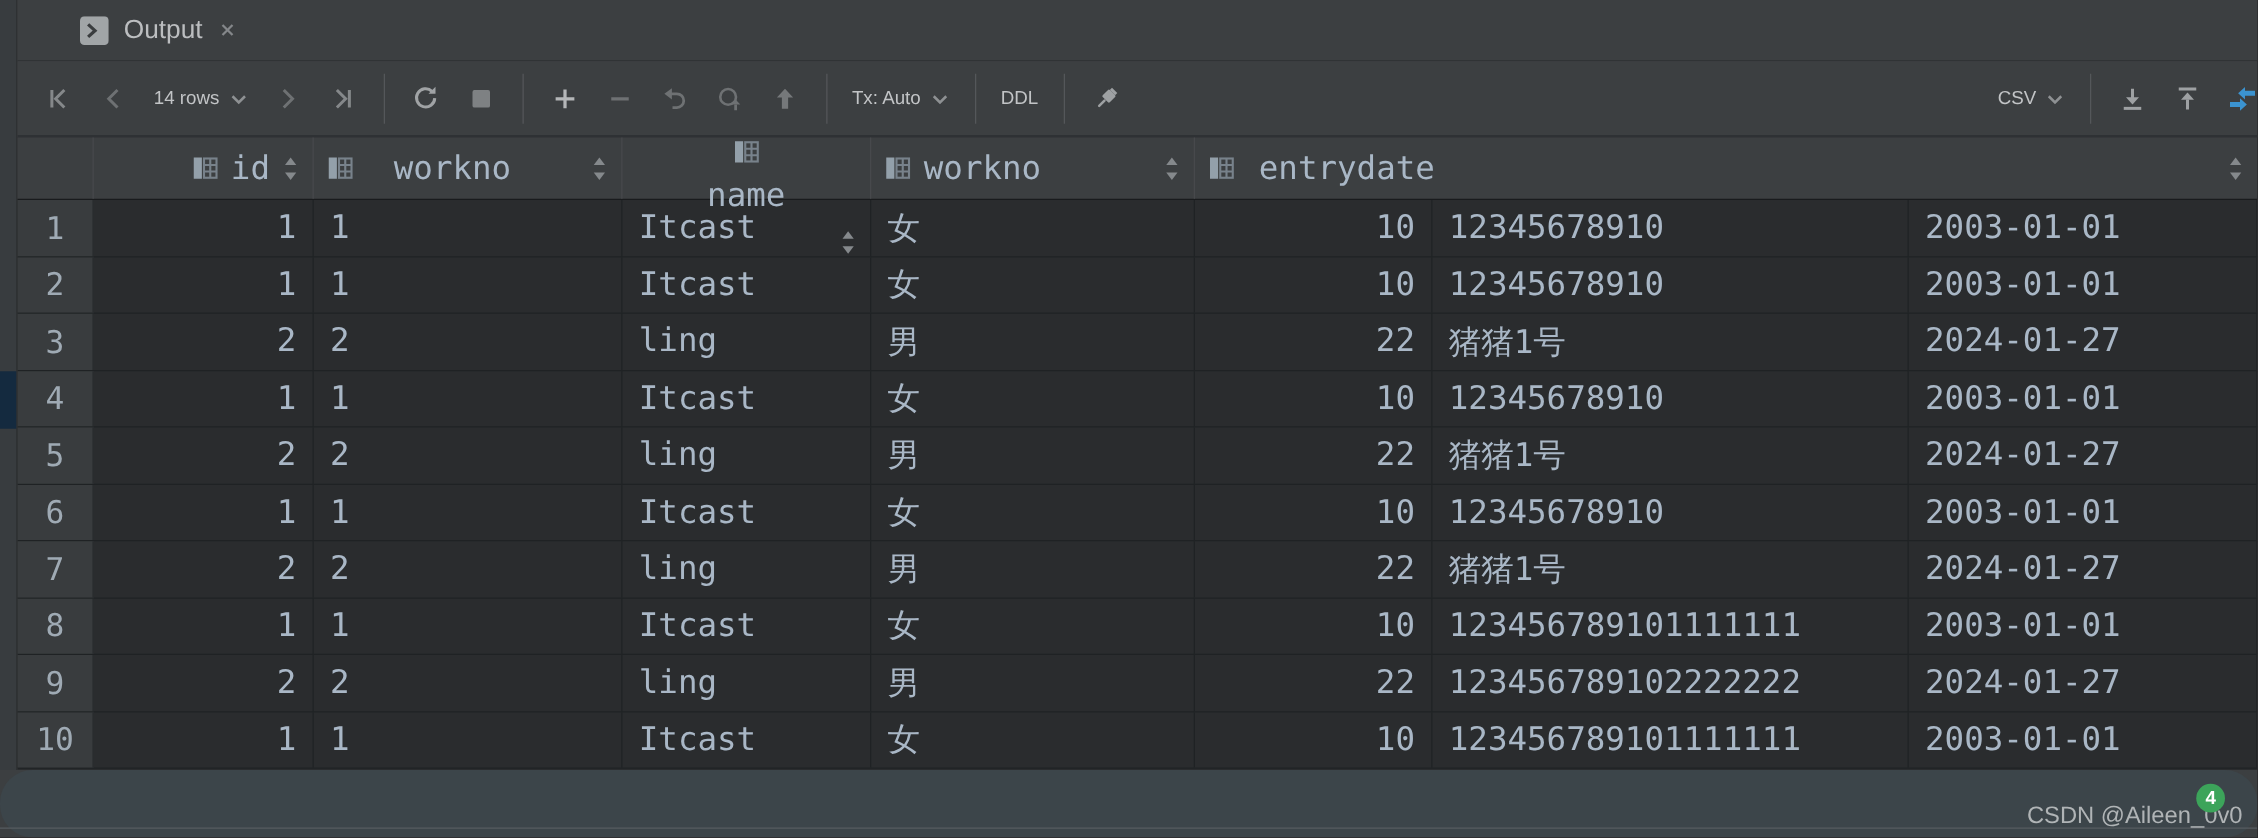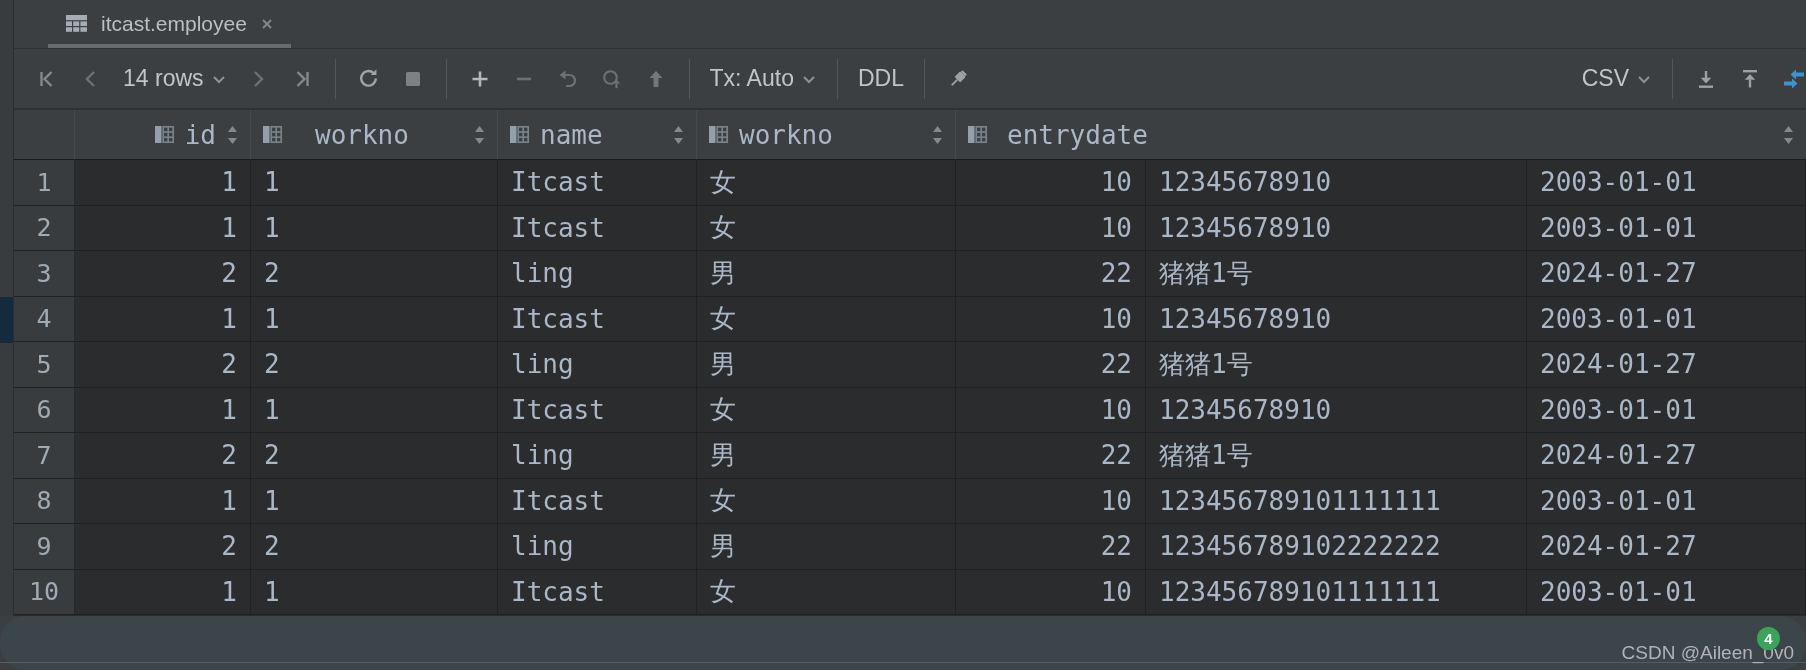--- a/index.html
+++ b/index.html
@@ -17,21 +17,21 @@
   .tab-label{font-size:21px;color:#BCBEC0;white-space:nowrap;}
   .tab-close{display:flex;align-items:center;}
   .tab-underline{position:absolute;left:0;right:0;bottom:0;height:4px;background:#696C6E;}
   .tab-icon{display:flex;align-items:center;}
 
   
   .toolbar{position:absolute;left:14px;top:49px;right:0;height:61px;background:#3C3F41;border-bottom:2px solid #2E3134;box-sizing:border-box;display:flex;align-items:center;padding-left:12px;}
   .tbtn{width:36px;height:36px;display:flex;align-items:center;justify-content:center;margin:0 4px;border-radius:4px;cursor:pointer;flex:none;}
   .tsep{width:1px;height:40px;background:#54575A;margin:0 11px;flex:none;}
   .tdrop{display:flex;align-items:center;gap:7px;margin:0 9px;cursor:pointer;flex:none;}
-  .tlabel{font-size:23px;color:#C2C4C6;white-space:nowrap;}
+  .tlabel{font-size:15px;color:#C2C4C6;white-space:nowrap;}
   .tspacer{flex:1;}
   .right-group{display:flex;align-items:center;margin-right:-10px;}
 
   
   .grid{position:absolute;left:14px;top:110px;right:0;height:506px;background:#2A2C2E;}
   .grid-header{display:flex;height:50px;background:#3C3F41;border-bottom:1px solid #191B1D;box-sizing:border-box;}
   .hgutter{width:61px;flex:none;border-right:1px solid #47494C;box-sizing:border-box;}
   .hcell{display:flex;align-items:center;gap:9px;padding:0 10px;border-right:1px solid #47494C;box-sizing:border-box;flex:none;cursor:pointer;}
   .hcell.h-right{justify-content:flex-end;}
   .hcell:last-child{border-right:none;}
@@ -60,39 +60,31 @@
 
 <div class="app">
 
   <div class="left-strip">
     <div class="row-marker"></div>
   </div>
 
   <div class="tabbar">
     <div class="tab">
       <span class="tab-icon">
-        <svg width="25" height="25" viewBox="0 0 25 25">
-            <g fill="#A3ADB4">
-              <rect x="2" y="3" width="21" height="5.2"></rect>
-              <rect x="2" y="9.4" width="6" height="4.6"></rect>
-              <rect x="9.2" y="9.4" width="6" height="4.6"></rect>
-              <rect x="16.4" y="9.4" width="6.6" height="4.6"></rect>
-              <rect x="2" y="15.2" width="6" height="4.6"></rect>
-              <rect x="9.2" y="15.2" width="6" height="4.6"></rect>
-              <rect x="16.4" y="15.2" width="6.6" height="4.6"></rect>
-            </g>
+        <svg width="23" height="23" viewBox="0 0 23 23">
+            <rect width="23" height="23" rx="3.5" fill="#A1A5A7"></rect>
+            <path d="M6.5 6.5 L12 11.5 L6.5 16.5" fill="none" stroke="#3A3D3F" stroke-width="2.6"></path>
           </svg>
       </span>
-      <span class="tab-label">itcast.employee</span>
+      <span class="tab-label">Output</span>
       <span class="tab-close">
         <svg width="16" height="16" viewBox="0 0 16 16">
             <path d="M4 4 L12 12 M12 4 L4 12" stroke="#84878A" stroke-width="1.8"></path>
           </svg>
       </span>
-      <span class="tab-underline"></span>
     </div>
   </div>
 
   <div class="toolbar">
     <div class="tbtn">
       <svg width="26" height="26" viewBox="0 0 26 26" fill="none" stroke="#85888A" stroke-width="2.4">
           <path d="M16.5 6 L9.5 13 L16.5 20"></path>
           <line x1="6.5" y1="6" x2="6.5" y2="20"></line>
         </svg>
     </div>
@@ -254,21 +246,21 @@
             </svg>
           </span>
           <span class="hlabel">workno</span>
           <span class="hsort">
             <svg width="15" height="26" viewBox="0 0 15 26">
               <path d="M7.5 4 L12 10 H3 z" fill="#85898C"></path>
               <path d="M7.5 22 L12 16 H3 z" fill="#85898C"></path>
             </svg>
           </span>
         </div>
-        <div class="hcell" style="width: 199px;">
+        <div class="hcell" style="width: 199px; flex-direction: column;">
           <span class="hicon">
             <svg width="23" height="23" viewBox="0 0 23 23">
               <rect x="2" y="3" width="6.5" height="17" fill="#93A0AA"></rect>
               <g stroke="#78828B" stroke-width="1.7" fill="none">
                 <rect x="10.2" y="3.8" width="10" height="15.4"></rect>
                 <line x1="10.2" y1="9" x2="20.2" y2="9"></line>
                 <line x1="10.2" y1="14.2" x2="20.2" y2="14.2"></line>
                 <line x1="15.2" y1="3.8" x2="15.2" y2="19.2"></line>
               </g>
             </svg>

